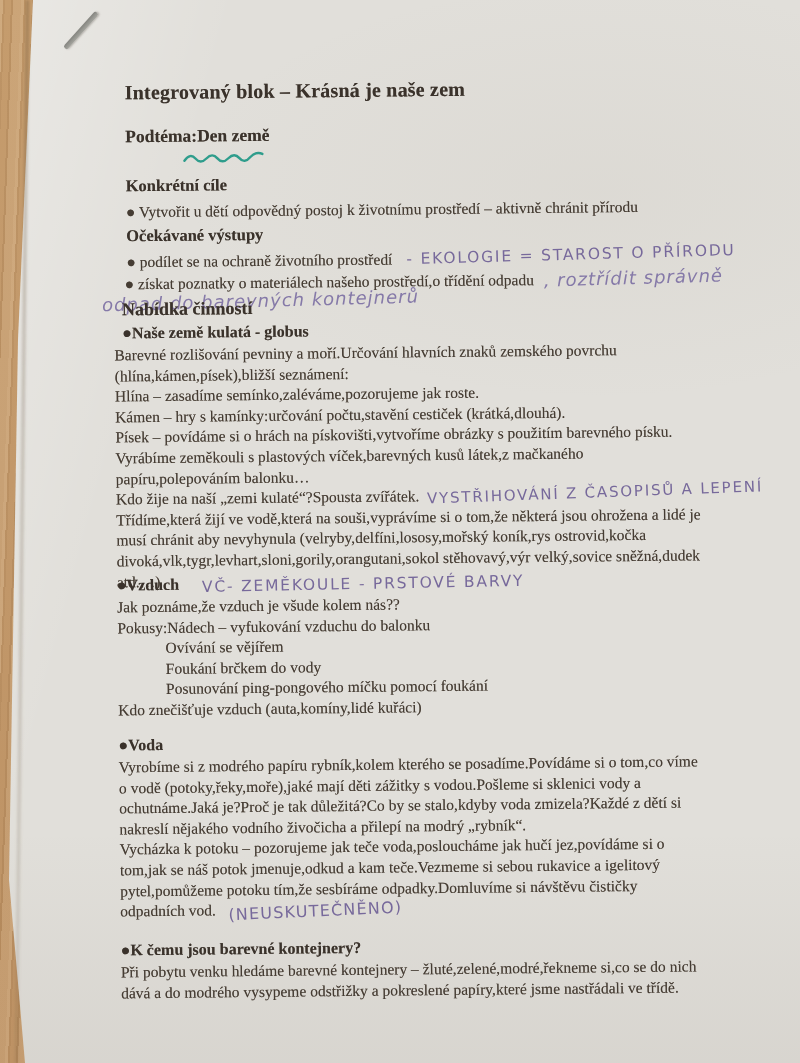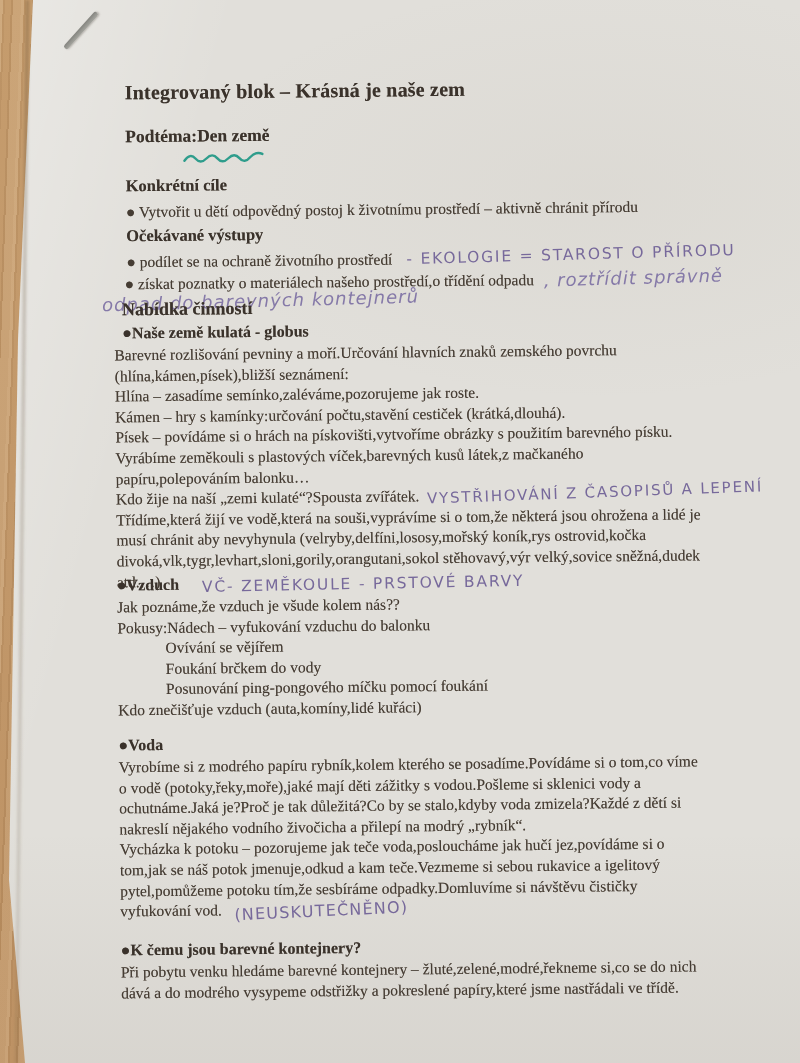--- a/index.html
+++ b/index.html
@@ -129,21 +129,21 @@
     <h3>●Voda</h3>
     <div style="height:3px"></div>
     <div class="ln">Vyrobíme si z modrého papíru rybník,kolem kterého se posadíme.Povídáme si o tom,co víme</div>
     <div class="ln">o vodě (potoky,řeky,moře),jaké mají děti zážitky s vodou.Pošleme si sklenici vody a</div>
     <div class="ln">ochutnáme.Jaká je?Proč je tak důležitá?Co by se stalo,kdyby voda zmizela?Každé z dětí si</div>
     <div class="ln">nakreslí nějakého vodního živočicha a přilepí na modrý „rybník“.</div>
     <div class="ln">Vycházka k potoku – pozorujeme jak teče voda,posloucháme jak hučí jez,povídáme si o</div>
     <div class="ln">tom,jak se náš potok jmenuje,odkud a kam teče.Vezmeme si sebou rukavice a igelitový</div>
     <div class="ln">pytel,pomůžeme potoku tím,že sesbíráme odpadky.Domluvíme si návštěvu čističky</div>
     <div class="ln">
-      <span>vyfukování vod.</span><span class="hw note-neusk">(NEUSKUTEČNĚNO)</span>
+      <span>odpadních vod.</span><span class="hw note-neusk">(NEUSKUTEČNĚNO)</span>
     </div>
   </div>
 
   <div class="blk" style="top:942px;">
     <h3>●K čemu jsou barevné kontejnery?</h3>
     <div style="height:3px"></div>
     <div class="ln">Při pobytu venku hledáme barevné kontejnery – žluté,zelené,modré,řekneme si,co se do nich</div>
     <div class="ln">dává a do modrého vysypeme odstřižky a pokreslené papíry,které jsme nastřádali ve třídě.</div>
   </div>
 

